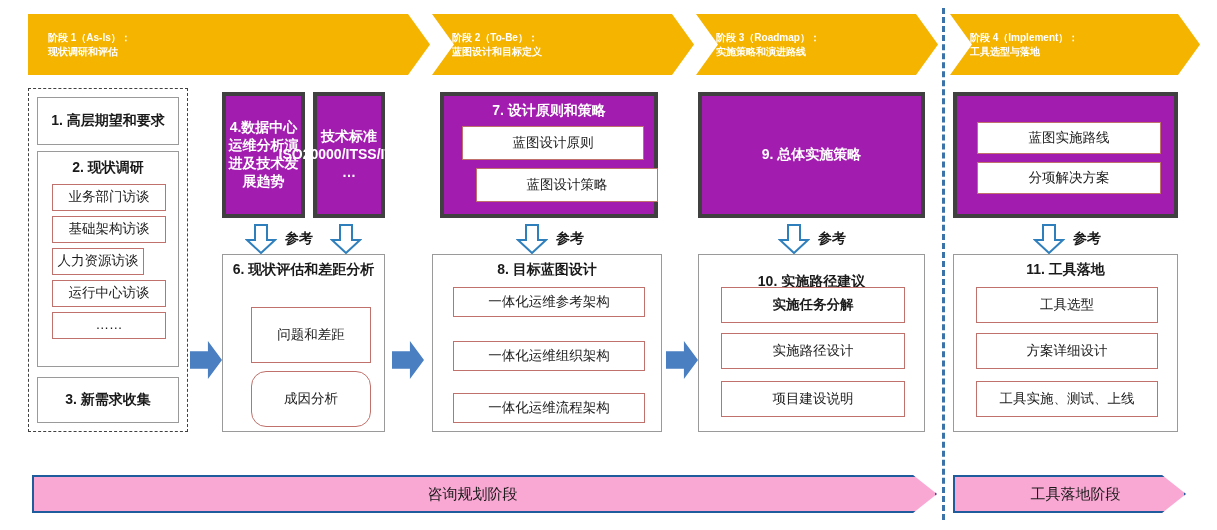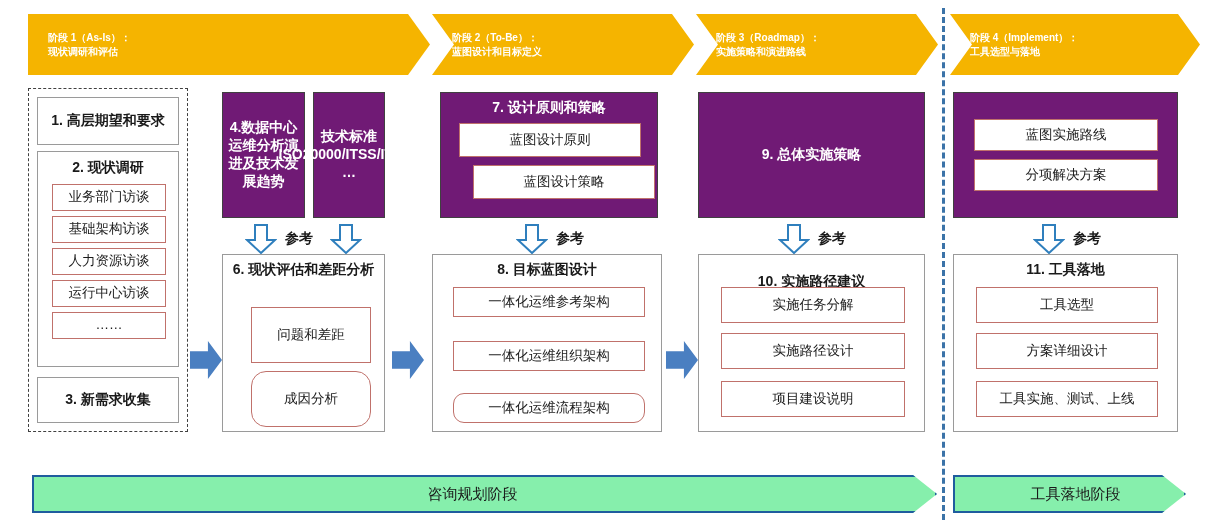--- a/index.html
+++ b/index.html
@@ -24,21 +24,21 @@
     background-color:#ffffff;
     background-image:
       radial-gradient(#c9c9c9 .6px, transparent .7px),
       radial-gradient(#c9c9c9 .6px, transparent .7px);
     background-size:4px 4px,4px 4px;
     background-position:0 0,2px 2px;
   }
   .grpborder{border:1px solid #9a9a9a;}
   .dashgrp{border:1px dashed #404040;background:#ffffff;}
 
-  .blue{background:#701a75;border:1px solid #404040;}
+  .blue{background:#a21caf;border:4px solid #404040;}
 
   .title{font-weight:bold;font-size:14px;color:#1a1a1a;text-align:center;
          line-height:1.25;}
   .title.on-blue{color:#ffffff;}
 
   .leaf{position:absolute;box-sizing:border-box;background:#ffffff;
         border:1px solid #c0716b;display:flex;align-items:center;
         justify-content:center;text-align:center;font-size:13.5px;
         color:#1a1a1a;line-height:1.2;}
 
@@ -52,21 +52,21 @@
 
   
   .darrow{position:absolute;}
   .ref{position:absolute;font-weight:bold;font-size:14px;color:#1a1a1a;}
 
   
   .divider{position:absolute;border-left:3px dashed #3b73a8;}
 
   
   .banner{position:absolute;box-sizing:border-box;
-          border:2px solid #1f5c9e;background:#86efac;
+          border:2px solid #1f5c9e;background:#f9a8d4;
           display:flex;align-items:center;justify-content:center;
           font-size:15px;color:#1a1a1a;
           clip-path:polygon(0 0, calc(100% - 24px) 0, 100% 50%, calc(100% - 24px) 100%, 0 100%);}
   .banner .bl{position:relative;left:-12px;}
 </style>
 </head>
 <body>
 
 <div class="phase chev" style="left:28px;top:14px;width:402px;height:61px;">
   <span>阶段 1（As-Is）：</span>
@@ -88,21 +88,21 @@
 <div class="bx dashgrp" style="left:28px;top:88px;width:160px;height:344px;">
 
   <div class="bx stipple grpborder" style="left:8px;top:8px;width:142px;height:48px;display:flex;align-items:center;justify-content:center;">
     <div class="title">1. 高层期望和要求</div>
   </div>
 
   <div class="bx stipple grpborder" style="left:8px;top:62px;width:142px;height:216px;">
     <div class="title" style="margin-top:7px;">2. 现状调研</div>
     <div class="leaf" style="left:14px;top:64px;width:114px;height:27px;">基础架构访谈</div>
     <div class="leaf" style="left:14px;top:32px;width:114px;height:27px;">业务部门访谈</div>
-    <div class="leaf" style="left:14px;top:96px;width:114px;height:27px;">人力资源访谈</div>
+    <div class="leaf" style="left:14px;top:96px;width:92px;height:27px;">人力资源访谈</div>
     <div class="leaf" style="left:14px;top:128px;width:114px;height:27px;">运行中心访谈</div>
     <div class="leaf" style="left:14px;top:160px;width:114px;height:27px;">……</div>
   </div>
 
   <div class="bx stipple grpborder" style="left:8px;top:288px;width:142px;height:46px;display:flex;align-items:center;justify-content:center;">
     <div class="title">3. 新需求收集</div>
   </div>
 </div>
 
 <div class="rarrow" style="left:190px;top:341px;width:32px;height:38px;"></div>
@@ -138,37 +138,37 @@
 
 <svg class="darrow" style="left:516px;top:224px;" width="32" height="30" viewBox="0 0 32 30">
   <polygon points="10,1 22,1 22,16 30,16 16,29 2,16 10,16" fill="#ffffff" stroke="#2f7fbd" stroke-width="2"></polygon>
 </svg>
 <div class="ref" style="left:556px;top:230px;">参考</div>
 
 <div class="bx stipple grpborder" style="left:432px;top:254px;width:230px;height:178px;">
   <div class="title" style="margin-top:6px;">8. 目标蓝图设计</div>
   <div class="leaf" style="left:20px;top:32px;width:192px;height:30px;">一体化运维参考架构</div>
   <div class="leaf" style="left:20px;top:86px;width:192px;height:30px;">一体化运维组织架构</div>
-  <div class="leaf" style="left:20px;top:138px;width:192px;height:30px;border-radius:11px;">一体化运维流程架构</div>
+  <div class="leaf" style="left:20px;top:138px;width:192px;height:30px;">一体化运维流程架构</div>
 </div>
 
 <div class="rarrow" style="left:666px;top:341px;width:32px;height:38px;"></div>
 
 <div class="bx blue" style="left:698px;top:92px;width:227px;height:126px;display:flex;align-items:center;justify-content:center;">
   <div class="title on-blue">9. 总体实施策略</div>
 </div>
 
 <svg class="darrow" style="left:778px;top:224px;" width="32" height="30" viewBox="0 0 32 30">
   <polygon points="10,1 22,1 22,16 30,16 16,29 2,16 10,16" fill="#ffffff" stroke="#2f7fbd" stroke-width="2"></polygon>
 </svg>
 <div class="ref" style="left:818px;top:230px;">参考</div>
 
 <div class="bx stipple grpborder" style="left:698px;top:254px;width:227px;height:178px;">
   <div class="title" style="margin-top:18px;">10. 实施路径建议</div>
-  <div class="leaf" style="left:22px;top:32px;width:184px;height:36px;">实施任务分解</div>
+  <div class="leaf" style="left:22px;top:32px;width:184px;height:36px;font-weight:bold;">实施任务分解</div>
   <div class="leaf" style="left:22px;top:78px;width:184px;height:36px;">实施路径设计</div>
   <div class="leaf" style="left:22px;top:126px;width:184px;height:36px;">项目建设说明</div>
 </div>
 
 <div class="divider" style="left:942px;top:8px;height:512px;"></div>
 
 <div class="bx blue" style="left:953px;top:92px;width:225px;height:126px;">
   <div class="leaf" style="left:20px;top:26px;width:184px;height:32px;">蓝图实施路线</div>
   <div class="leaf" style="left:20px;top:66px;width:184px;height:32px;">分项解决方案</div>
 </div>

